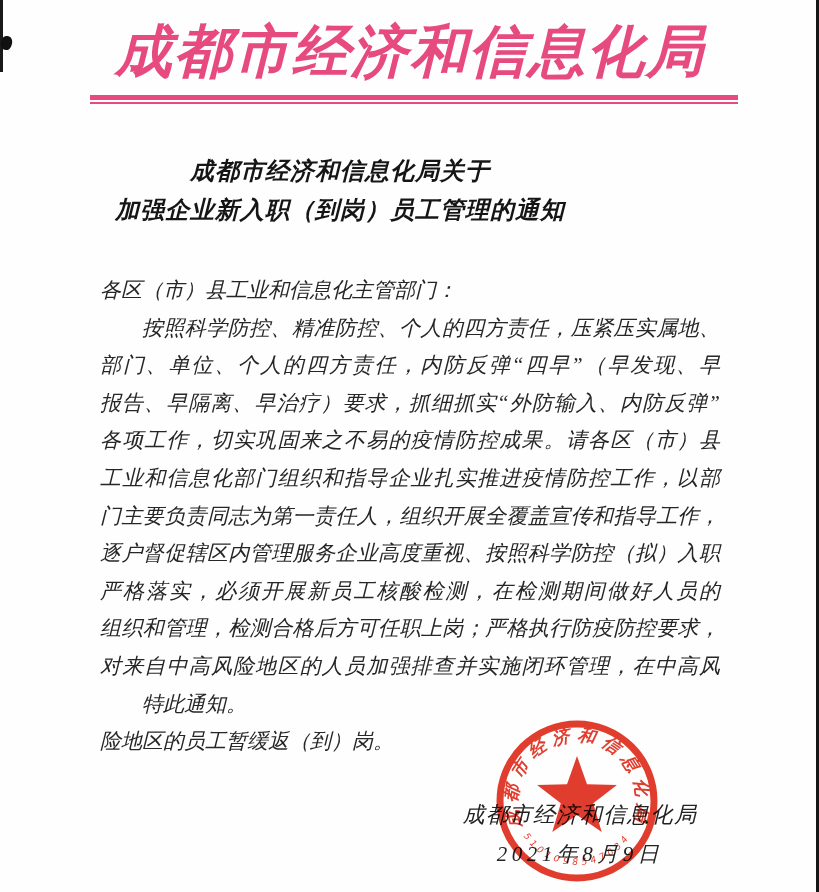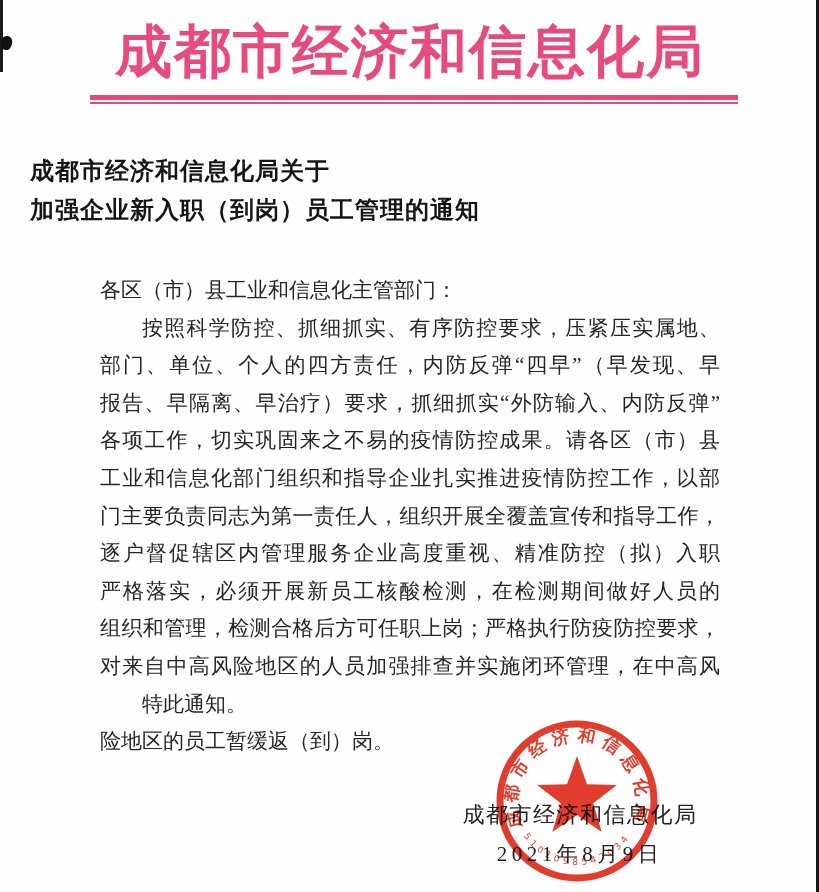--- a/index.html
+++ b/index.html
@@ -5,20 +5,21 @@
   * { margin: 0; padding: 0; box-sizing: border-box; }
   html, body { background: #ffffff; }
   .page {
     position: relative;
     width: 819px;
     height: 892px;
     background: #fefefe;
     overflow: hidden;
     font-family: "Liberation Serif", "DejaVu Serif", serif;
     color: #1f1f1f;
+    font-style: italic;
   }
 
   
   .edge-right { position: absolute; right: 0; top: 0; width: 3px; height: 892px; background: #161616; }
   .edge-left  { position: absolute; left: 0; top: 0; width: 3px; height: 72px; background: #1a1a1a; }
   .edge-blob  { position: absolute; left: 1px; top: 36px; width: 11px; height: 14px; background: #111; border-radius: 45%; transform: rotate(12deg); }
 
   
   .masthead {
     position: absolute; left: 85px; top: 14px; width: 650px;
@@ -26,21 +27,21 @@
     font-size: 57px; font-weight: bold; letter-spacing: 2px;
     color: #e64a7f;
     white-space: nowrap;
   }
   .rule-thick { position: absolute; left: 90px; top: 95px; width: 648px; height: 5px; background: #e64a7f; }
   .rule-thin  { position: absolute; left: 90px; top: 102px; width: 648px; height: 2px; background: #e64a7f; }
 
   
   .doc-title {
     position: absolute; left: 30px; top: 152px; width: 620px;
-    text-align: left; font-weight: bold;
+    text-align: center; font-weight: bold;
     font-size: 24px; line-height: 39px; letter-spacing: 1px;
     color: #151515;
   }
 
   
   .body-text {
     position: absolute; left: 100px; top: 272px; width: 620px;
     font-size: 21px; line-height: 37.6px; color: #262626;
   }
   .line { width: 620px; height: 37.6px; white-space: nowrap; }
@@ -77,27 +78,27 @@
   <div class="rule-thick"></div>
   <div class="rule-thin"></div>
 
   <div class="doc-title">
     <div>成都市经济和信息化局关于</div>
     <div>加强企业新入职（到岗）员工管理的通知</div>
   </div>
 
   <div class="body-text">
     <div class="line left">各区（市）县工业和信息化主管部门：</div>
-    <div class="line j indent">按照科学防控、抓细抓实、有序防控要求，压紧压实属地、</div>
+    <div class="line j indent">按照科学防控、精准防控、个人的四方责任，压紧压实属地、</div>
     <div class="line j">部门、单位、个人的四方责任，内防反弹“四早”（早发现、早</div>
     <div class="line j">报告、早隔离、早治疗）要求，抓细抓实“外防输入、内防反弹”</div>
     <div class="line j">各项工作，切实巩固来之不易的疫情防控成果。请各区（市）县</div>
     <div class="line j">工业和信息化部门组织和指导企业扎实推进疫情防控工作，以部</div>
     <div class="line j">门主要负责同志为第一责任人，组织开展全覆盖宣传和指导工作，</div>
-    <div class="line j">逐户督促辖区内管理服务企业高度重视、精准防控（拟）入职</div>
+    <div class="line j">逐户督促辖区内管理服务企业高度重视、按照科学防控（拟）入职</div>
     <div class="line j">严格落实，必须开展新员工核酸检测，在检测期间做好人员的</div>
     <div class="line j">组织和管理，检测合格后方可任职上岗；严格执行防疫防控要求，</div>
     <div class="line j">对来自中高风险地区的人员加强排查并实施闭环管理，在中高风</div>
     <div class="line left indent">特此通知。</div>
     <div class="line left">险地区的员工暂缓返（到）岗。</div>
   </div>
 
   <div class="signature">成都市经济和信息化局</div>
   <div class="doc-date">2021年8月9日</div>
 

